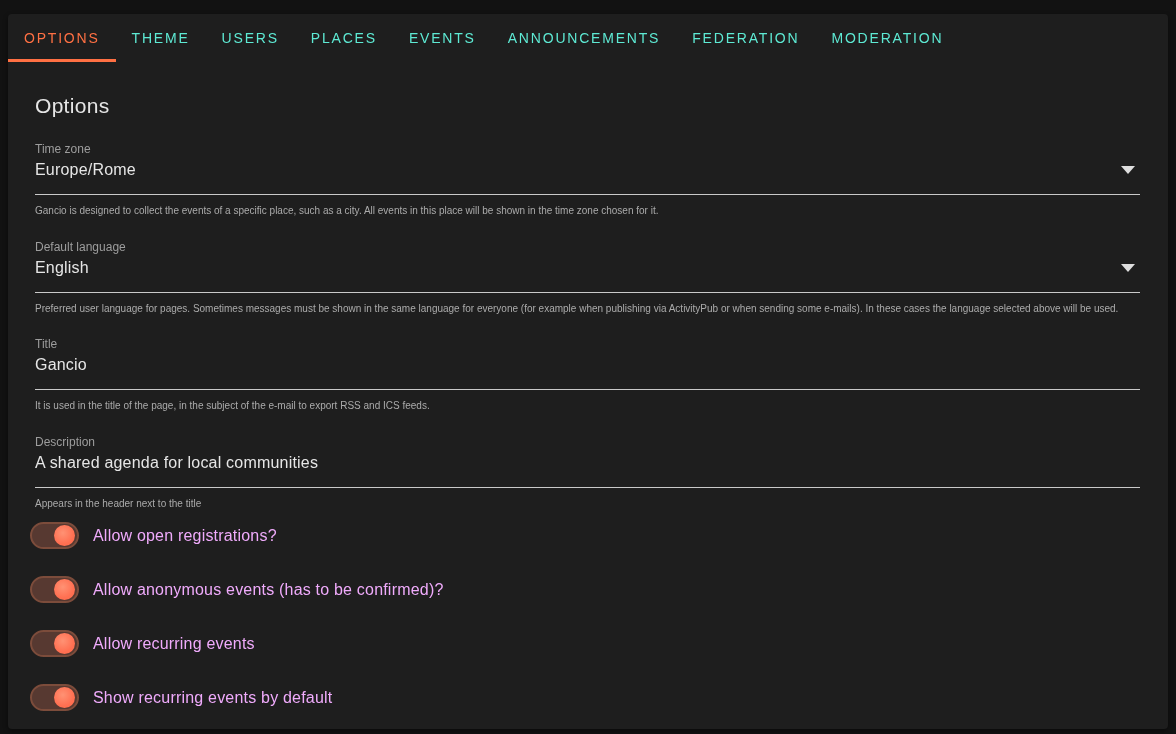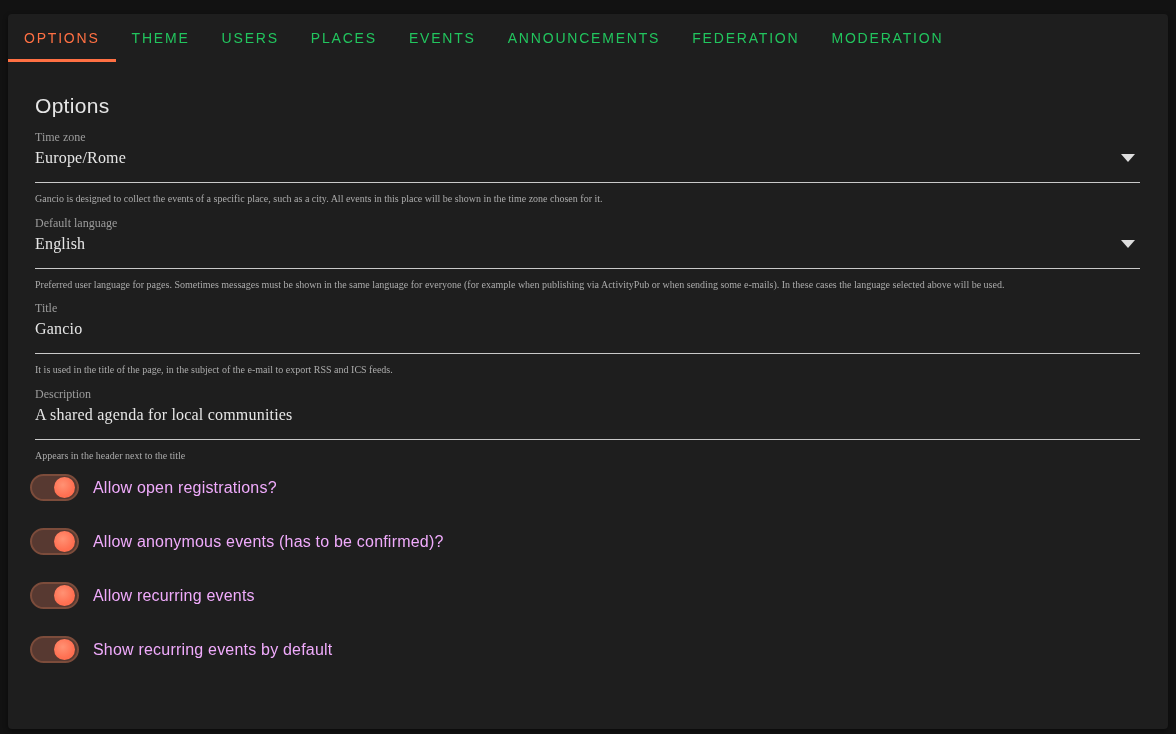--- a/index.html
+++ b/index.html
@@ -26,21 +26,21 @@
   }
   .tab {
     position: relative;
     display: flex;
     align-items: center;
     padding: 0 16px;
     font-size: 14px;
     font-weight: 500;
     letter-spacing: 1.8px;
     text-transform: uppercase;
-    color: #22c55e;
+    color: #5eead4;
     cursor: pointer;
     user-select: none;
     white-space: nowrap;
   }
   .tab.active { color: #ff7043; }
   .tab.active::after {
     content: "";
     position: absolute;
     left: 0; right: 0; bottom: 0;
     height: 3px;
@@ -48,21 +48,21 @@
   }
   
   .content { padding: 30px 28px 0 27px; }
   .page-title {
     font-size: 21px;
     line-height: 28px;
     font-weight: 400;
     color: #e6e6e6;
     letter-spacing: 0.3px;
   }
-  .field { margin-top: 10px; font-family: Liberation Serif, serif; }
+  .field { margin-top: 22px; }
   .field-label {
     font-size: 12px;
     line-height: 14px;
     color: #9d9d9d;
     margin-bottom: 4px;
   }
   .control {
     display: flex;
     align-items: center;
     justify-content: space-between;

